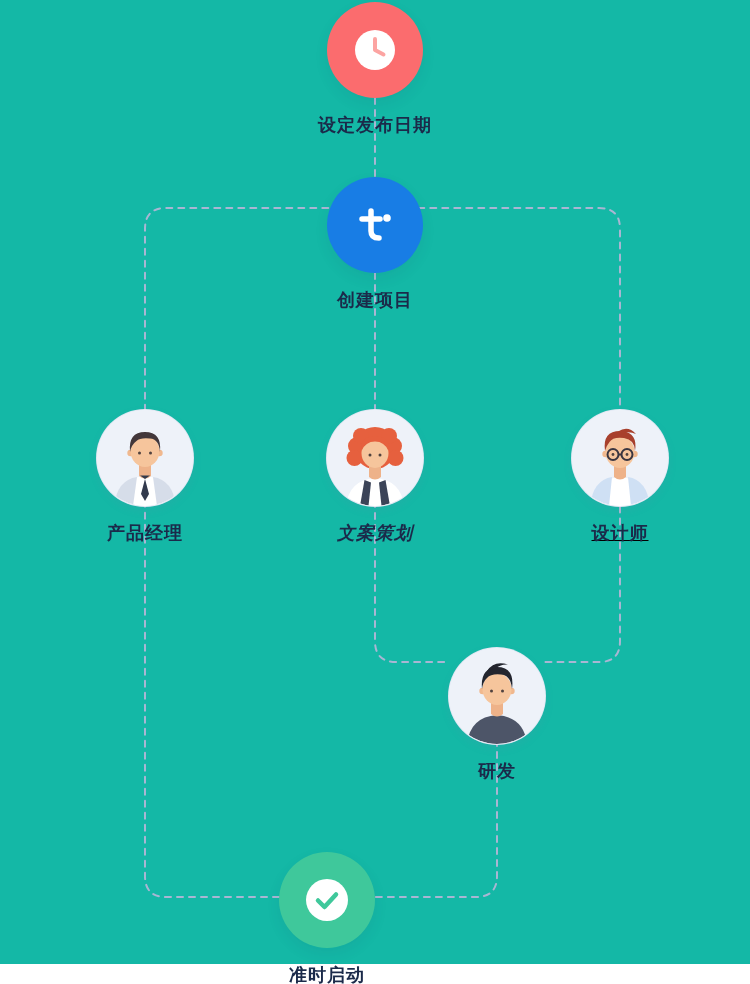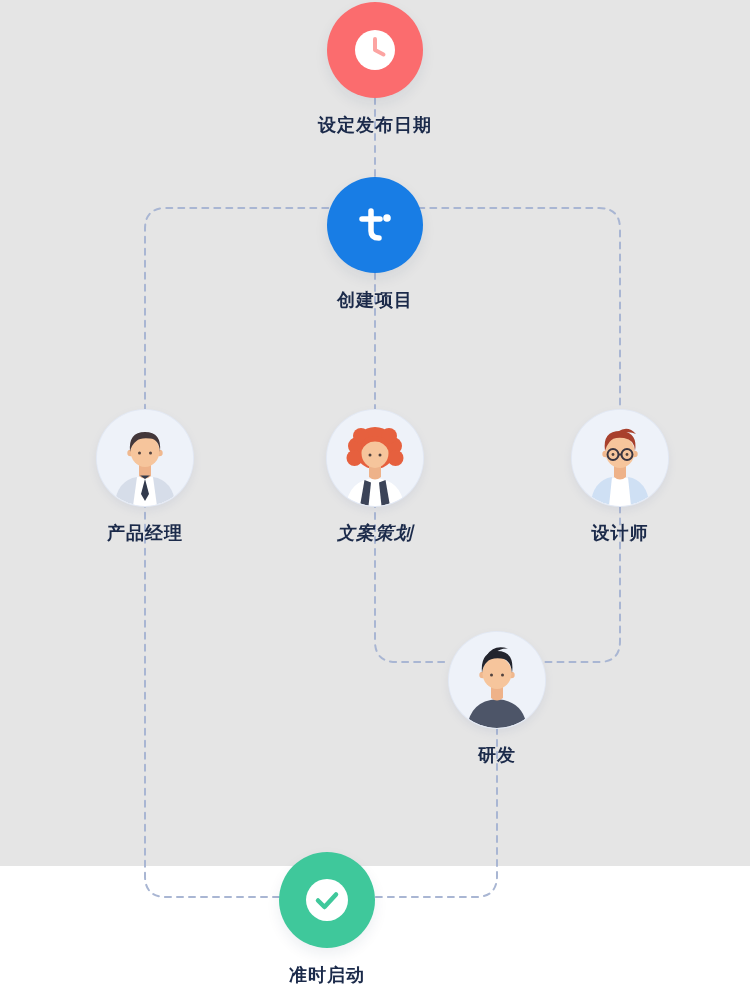--- a/index.html
+++ b/index.html
@@ -4,22 +4,22 @@
 <style>
   * { margin: 0; padding: 0; box-sizing: border-box; }
   html, body {
     width: 750px; height: 984px;
     background: #ffffff;
     font-family: "Liberation Sans", "DejaVu Sans", sans-serif;
     overflow: hidden;
   }
   .canvas {
     position: relative;
-    width: 750px; height: 866px;
-    background: #e5e5e5;
+    width: 750px; height: 964px;
+    background: #14b8a6;
   }
   .connectors {
     position: absolute; left: 0; top: 0;
     width: 750px; height: 984px;
     z-index: 0;
   }
   .node {
     position: absolute;
     display: flex;
     flex-direction: column;
@@ -147,21 +147,21 @@
           <ellipse cx="48" cy="43" rx="13.5" ry="15" fill="#f6c59c"></ellipse>
           <circle cx="43" cy="45" r="1.5" fill="#50423e"></circle>
           <circle cx="53" cy="45" r="1.5" fill="#50423e"></circle>
           <path d="M34.5 41 Q33 26 48 26 Q63 26 61.5 41 Q57.5 31.5 48 31.5 Q38.5 31.5 34.5 41 Z" fill="#e6603e"></path>
         </g>
       </svg>
     </div>
     <div class="node-label">文案策划</div>
   </div>
 
-  <div class="node" style="left:620px; top:410px;">
+  <div class="node" style="left:620px; top:410px;text-decoration:underline;">
     <div class="avatar">
       <svg viewBox="0 0 96 96">
         <defs>
             <clipPath id="cpDs">
               <circle cx="48" cy="48" r="48"></circle>
             </clipPath>
           </defs>
         <g clip-path="url(#cpDs)">
           <rect width="96" height="96" fill="#eef2f9"></rect>
           <path d="M18 96 Q21 69 48 67 Q75 69 78 96 Z" fill="#ffffff"></path>
@@ -179,21 +179,21 @@
             <path d="M46.5 44.5 H 49.5"></path>
           </g>
           <circle cx="41" cy="44.5" r="1.4" fill="#50423e"></circle>
           <circle cx="55" cy="44.5" r="1.4" fill="#50423e"></circle>
         </g>
       </svg>
     </div>
     <div class="node-label">设计师</div>
   </div>
 
-  <div class="node" style="left:497px; top:632px;text-align:right;">
+  <div class="node" style="left:497px; top:648px;text-align:right;">
     <div class="avatar">
       <svg viewBox="0 0 96 96">
         <defs>
             <clipPath id="cpDv">
               <circle cx="48" cy="48" r="48"></circle>
             </clipPath>
           </defs>
         <g clip-path="url(#cpDv)">
           <rect width="96" height="96" fill="#eef2f9"></rect>
           <path d="M18 96 Q21 69 48 67 Q75 69 78 96 Z" fill="#4d5568"></path>

